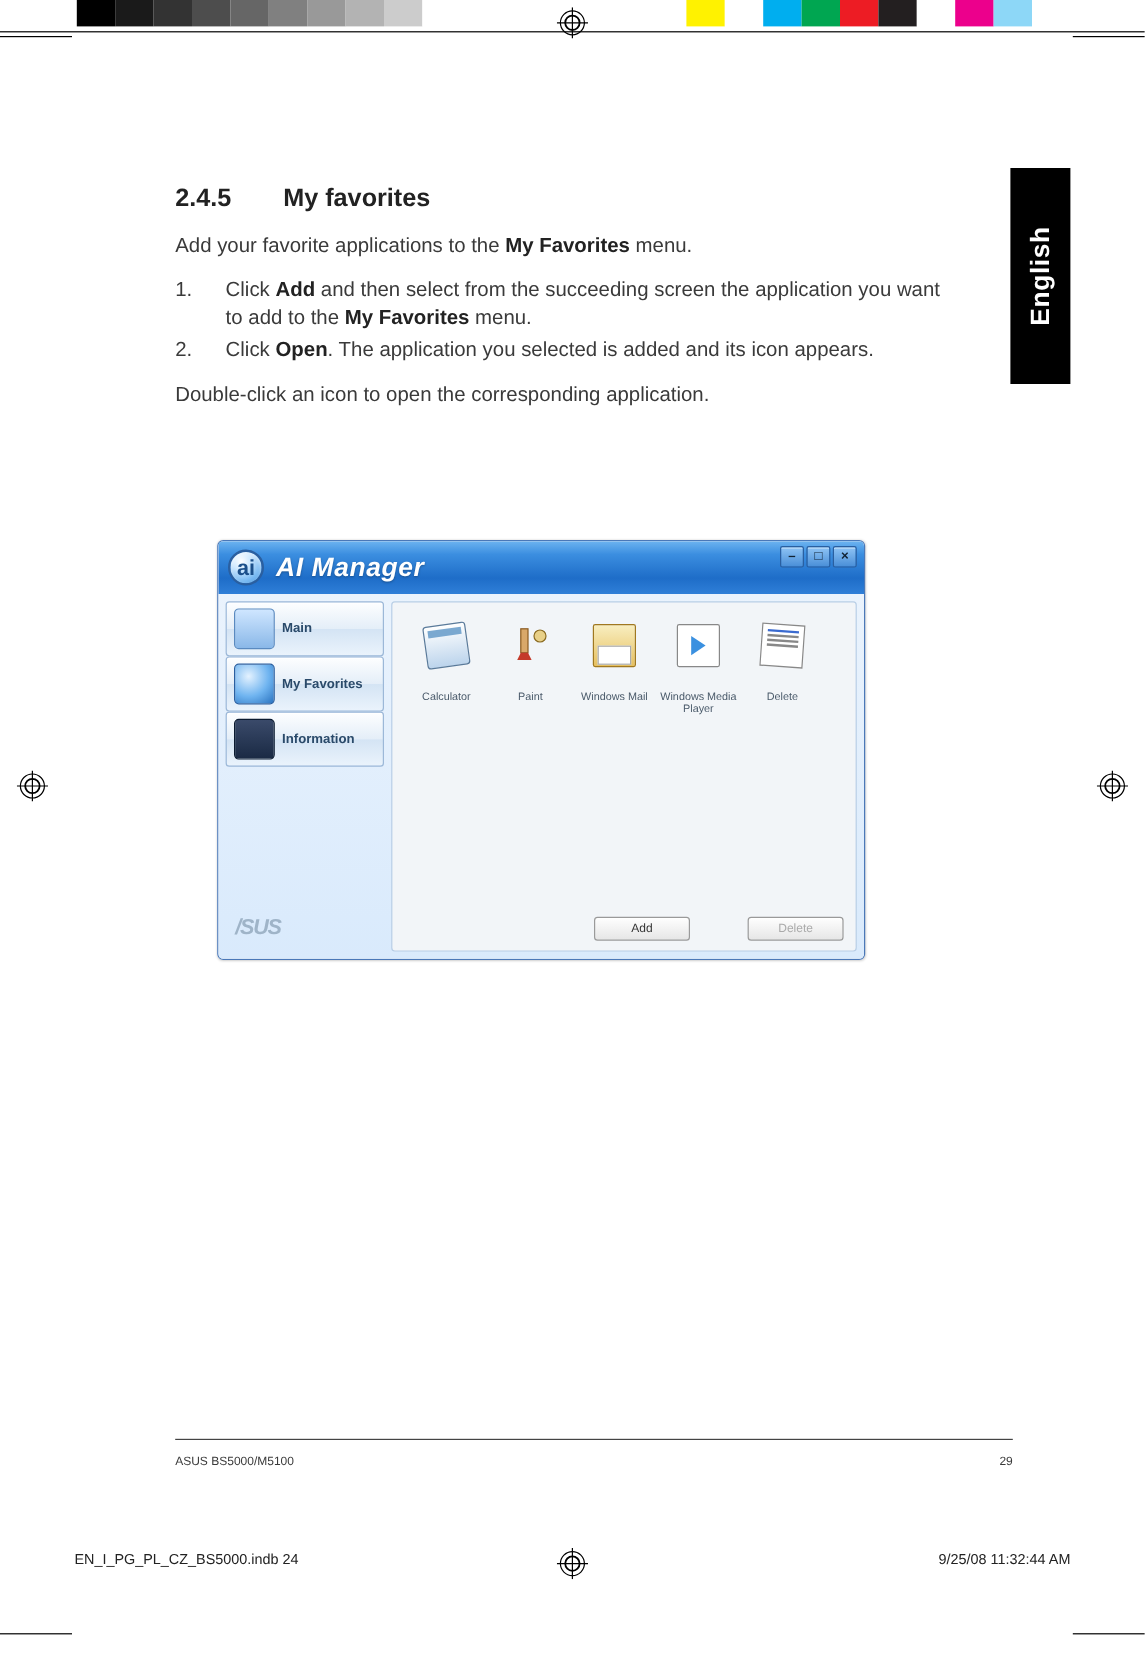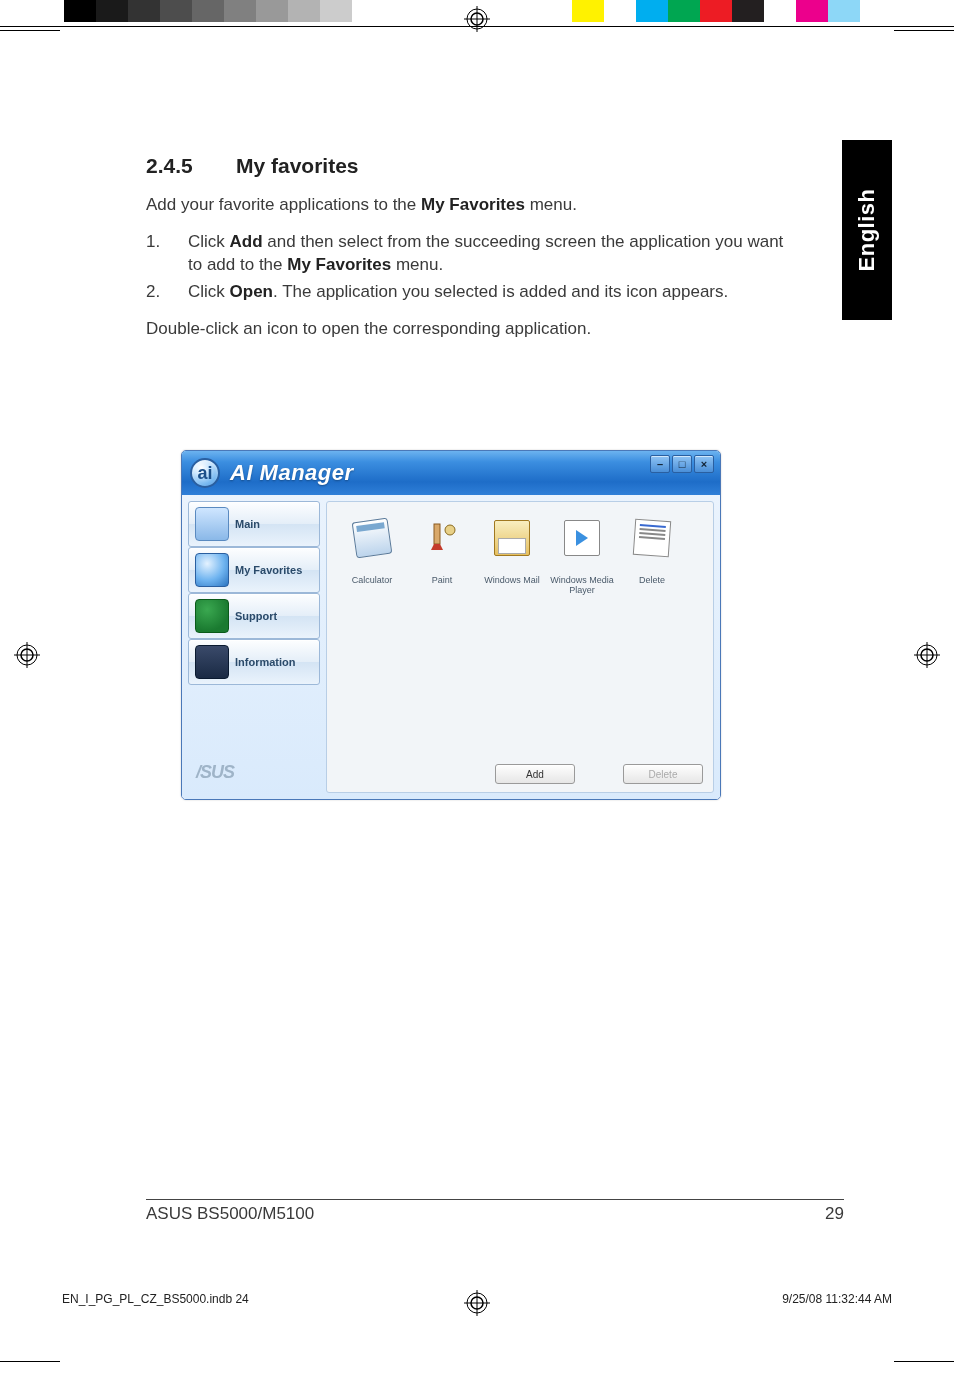--- a/index.html
+++ b/index.html
@@ -70,21 +70,21 @@
   .ic-wordpad { background:#fff; border:1px solid #888; position:relative; transform:rotate(4deg);}
   .ic-wordpad::before{content:"";position:absolute;top:4px;left:4px;right:4px;height:2px;background:#3a6ad0;box-shadow:0 4px 0 #888,0 8px 0 #888,0 12px 0 #888;}
 
   .nicon1 { background: linear-gradient(#cfe6ff,#8ab8e8); border:1px solid #5a8ac0; border-radius:3px; }
   .nicon2 { background: radial-gradient(circle at 35% 30%, #e4f2ff 0%, #6fb4f0 55%, #2a73c0 100%); border-radius:50%; border:1px solid #2a5fa0;}
   .nicon3 { background: radial-gradient(circle at 35% 30%, #3aa850 0%, #1a7a30 70%); border-radius:50%; border:1px solid #0a5a1a;}
   .nicon4 { background: linear-gradient(#3a4a6a,#1a2a44); border-radius:3px; border:1px solid #0a1a30;}
 
   
   .foot-rule { position: absolute; left: 146px; right: 110px; bottom: 192px; height: 1px; background: #444; }
-  .foot-line { position: absolute; left: 146px; right: 110px; bottom: 168px; font-size: 17px; color: #3a3a3a; display: flex; justify-content: space-between; }
+  .foot-line { position: absolute; left: 146px; right: 110px; bottom: 168px; font-size: 10px; color: #3a3a3a; display: flex; justify-content: space-between; }
   .imprint { position: absolute; left: 62px; right: 62px; bottom: 86px; font-size: 12px; color: #222; display: flex; justify-content: space-between; }
 
   .bottom-hair-short-left { position: absolute; bottom: 30px; left: 0; width: 60px; height: 1px; background: #000; }
   .bottom-hair-short-right { position: absolute; bottom: 30px; right: 0; width: 60px; height: 1px; background: #000; }
 </style>
 </head>
 <body>
 
 <div class="top-strip">
   <div class="gray-swatches" id="gray-sw">
@@ -186,24 +186,20 @@
       <div class="sidebar">
         <div class="navitem">
           <div class="nicon nicon1"></div>
           <div class="nlabel">Main</div>
         </div>
         <div class="navitem">
           <div class="nicon nicon2"></div>
           <div class="nlabel">My Favorites</div>
         </div>
         <div class="navitem">
-          <div class="nicon nicon3"></div>
-          <div class="nlabel">Support</div>
-        </div>
-        <div class="navitem">
           <div class="nicon nicon4"></div>
           <div class="nlabel">Information</div>
         </div>
         <div class="spacer"></div>
         <div class="asus-logo">/SUS</div>
       </div>
       <div class="mainpane">
         <div class="iconrow">
           <div class="appicon">
             <div class="ic ic-calc"></div>

